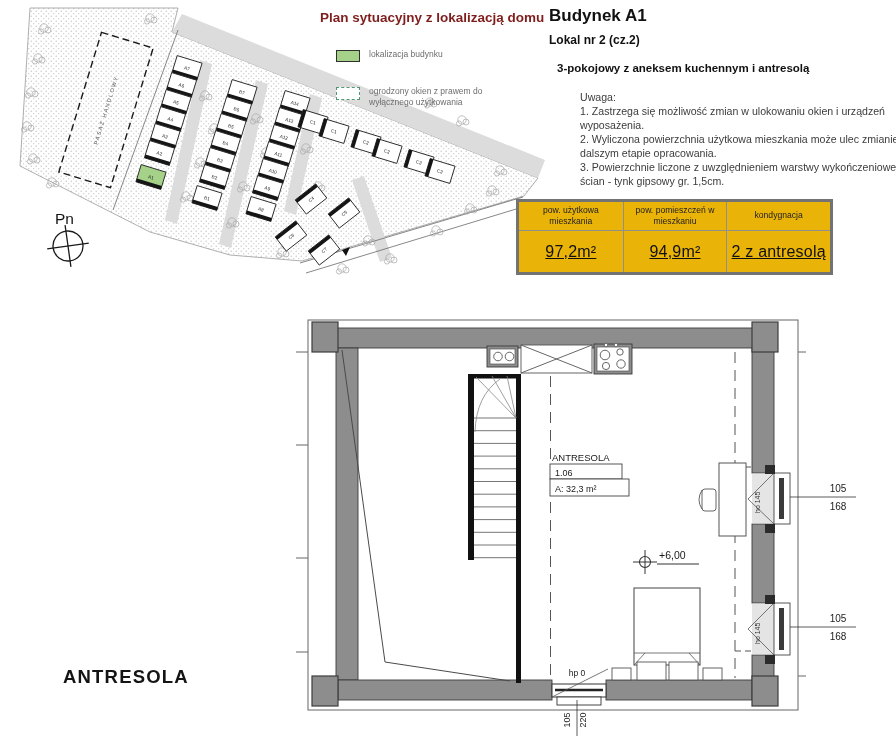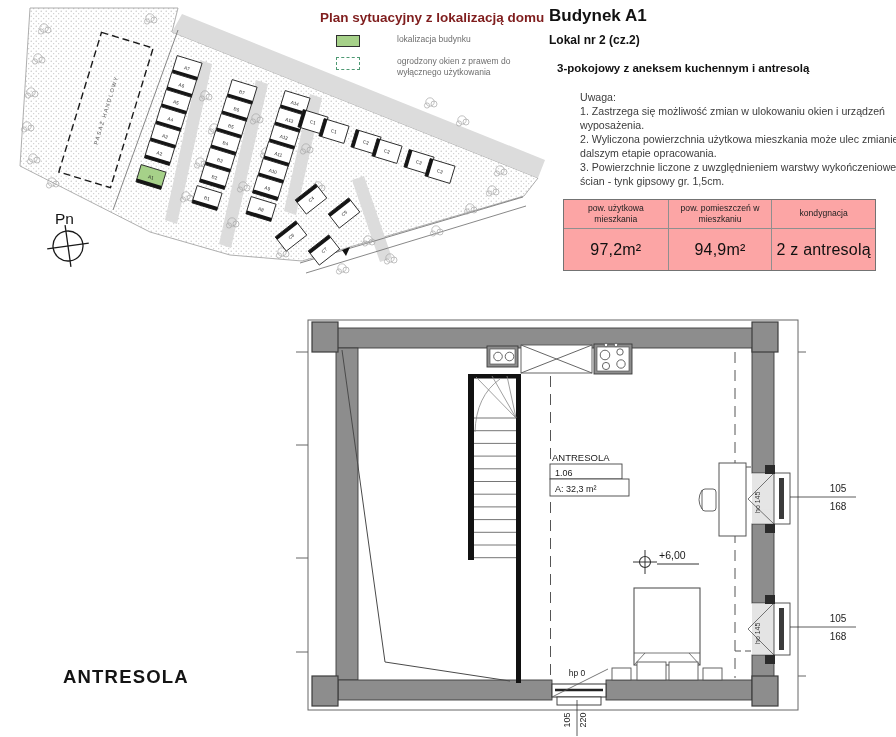--- a/index.html
+++ b/index.html
@@ -2,40 +2,40 @@
 <html><head>
 <meta charset="utf-8">
 <style>
   html,body{margin:0;padding:0;width:896px;height:737px;background:#fff;overflow:hidden;
     font-family:"Liberation Sans",sans-serif;color:#111;}
   .abs{position:absolute;}
   svg text{font-family:"Liberation Sans",sans-serif;}
   
   #legend-block{left:320px;top:10px;width:235px;}
   .sp-title{font-size:13.5px;font-weight:bold;color:#7f1d1d;}
-  .leg-row{display:flex;align-items:flex-start;margin-top:9px;gap:28px;}
+  .leg-row{display:flex;align-items:flex-start;margin-top:24px;}
   .leg-swatch{width:22px;height:10px;margin:1px 9px 0 16px;flex:none;}
   .leg-green{background:#a6d189;border:1.2px solid #2f2f2f;}
   .leg-dashed{height:11px;background:#fff;border:1.3px dashed #4e9973;}
   .leg-label{font-size:8.5px;color:#6e6e6e;line-height:1.25;width:160px;}
   
   #hdr-building{left:549px;top:6px;font-size:17px;font-weight:bold;}
   #hdr-unit{left:549px;top:33px;font-size:12px;font-weight:bold;}
   #hdr-sub{left:549px;top:62px;font-size:11.5px;font-weight:bold;margin-left:8px;}
   #notes{left:549px;top:91px;width:338px;font-size:10.6px;color:#3c3c3c;line-height:1.32;margin-left:31px;}
   #notes p{margin:0;}
   
-  #sum-table{left:563px;top:199px;width:311px;display:grid;grid-template-columns:1fr 1fr 1fr;
-    border:1px solid #737373;background:#fca5a5;}
+  #sum-table{left:516px;top:199px;width:311px;display:grid;grid-template-columns:1fr 1fr 1fr;
+    border:3px solid #737373;background:#eab308;}
   .sum-col{border-left:1px solid #8f8f8f;}
   .sum-col:first-child{border-left:none;}
   .sum-h{height:28px;display:flex;align-items:center;justify-content:center;text-align:center;
     font-size:8.6px;color:#222;border-bottom:1px solid #8f8f8f;padding:0 6px;line-height:1.3;}
   .sum-v{height:41px;display:flex;align-items:center;justify-content:center;
-    font-size:16px;font-weight:500;color:#101010;letter-spacing:.2px;}
+    font-size:16px;font-weight:500;color:#101010;letter-spacing:.2px;text-decoration:underline;}
   
   #page-label{left:63px;top:666px;font-size:18.5px;font-weight:600;letter-spacing:1.2px;color:#141414;}
 </style>
 </head>
 <body>
 
 <svg class="abs" style="left:0;top:0" width="545" height="290" viewBox="0 0 545 290">
   <defs>
     <pattern id="dots" width="5" height="5" patternUnits="userSpaceOnUse">
       <circle cx="1.2" cy="1.2" r="0.65" fill="#b8b8b8"></circle>

